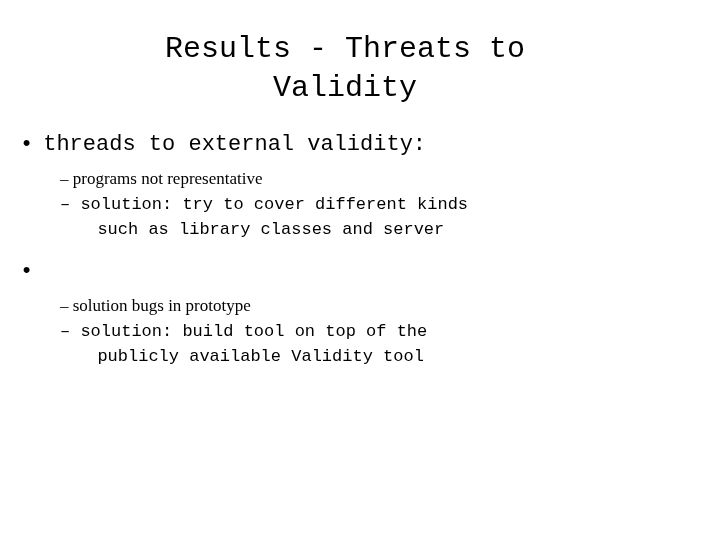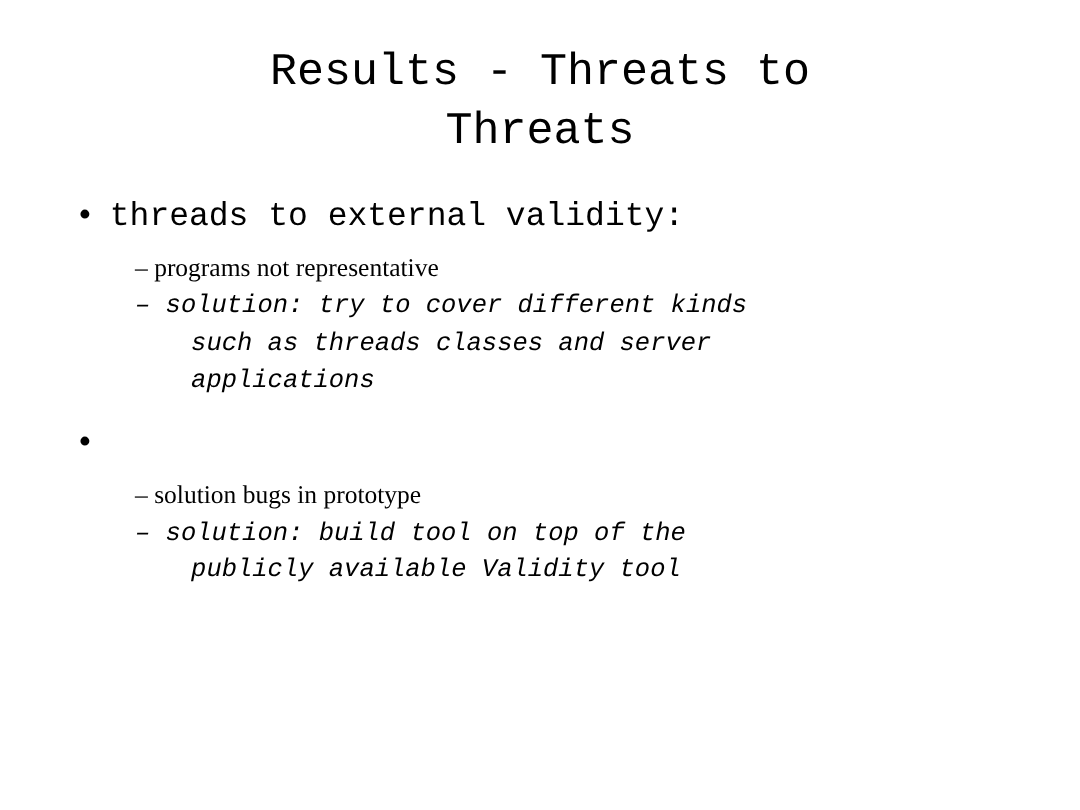--- a/index.html
+++ b/index.html
@@ -13,21 +13,21 @@
       height: 540px;
       background: #ffffff;
       font-family: 'Courier New', Courier, monospace;
       overflow: hidden;
     }
 
     .slide {
       width: 720px;
       height: 420px;
       background: #ffffff;
-      padding: 30px 50px 30px 50px;
+      padding: 30px 50px 30px 20px;
       display: flex;
       flex-direction: column;
     }
 
     .title {
       text-align: center;
       font-size: 30px;
       font-family: 'Courier New', Courier, monospace;
       line-height: 1.3;
       margin-bottom: 22px;
@@ -73,48 +73,46 @@
       line-height: 1.45;
       margin-bottom: 2px;
     }
 
     .sub-bullet-multiline {
       font-size: 17px;
       font-family: 'Courier New', Courier, monospace;
       color: #000000;
       line-height: 1.45;
       margin-bottom: 4px;
-      font-style: italic;
     }
 
     .indent-continuation {
       padding-left: 2.2em;
     }
   </style>
 </head>
 <body>
 
 <div class="slide">
 
   <div class="title">
     <span>Results - Threats to</span><br>
-    <span>Threats</span>
+    <span>Validity</span>
   </div>
 
   <div class="bullet-section">
     <div class="bullet-main">
       <span class="bullet-dot">•</span>
       <span class="bullet-text">threads to external validity:</span>
     </div>
     <div class="sub-bullets">
       <div class="sub-bullet">– programs not representative</div>
       <div class="sub-bullet-multiline">
         <span>– solution: try to cover different kinds</span><br>
-        <span class="indent-continuation">such as threads classes and server</span><br>
-        <span class="indent-continuation">applications</span>
+        <span class="indent-continuation">such as library classes and server</span><br>
       </div>
     </div>
   </div>
 
   <div class="bullet-section">
     <div class="bullet-main">
       <span class="bullet-dot">•</span>
     </div>
     <div class="sub-bullets">
       <div class="sub-bullet">– solution bugs in prototype</div>

